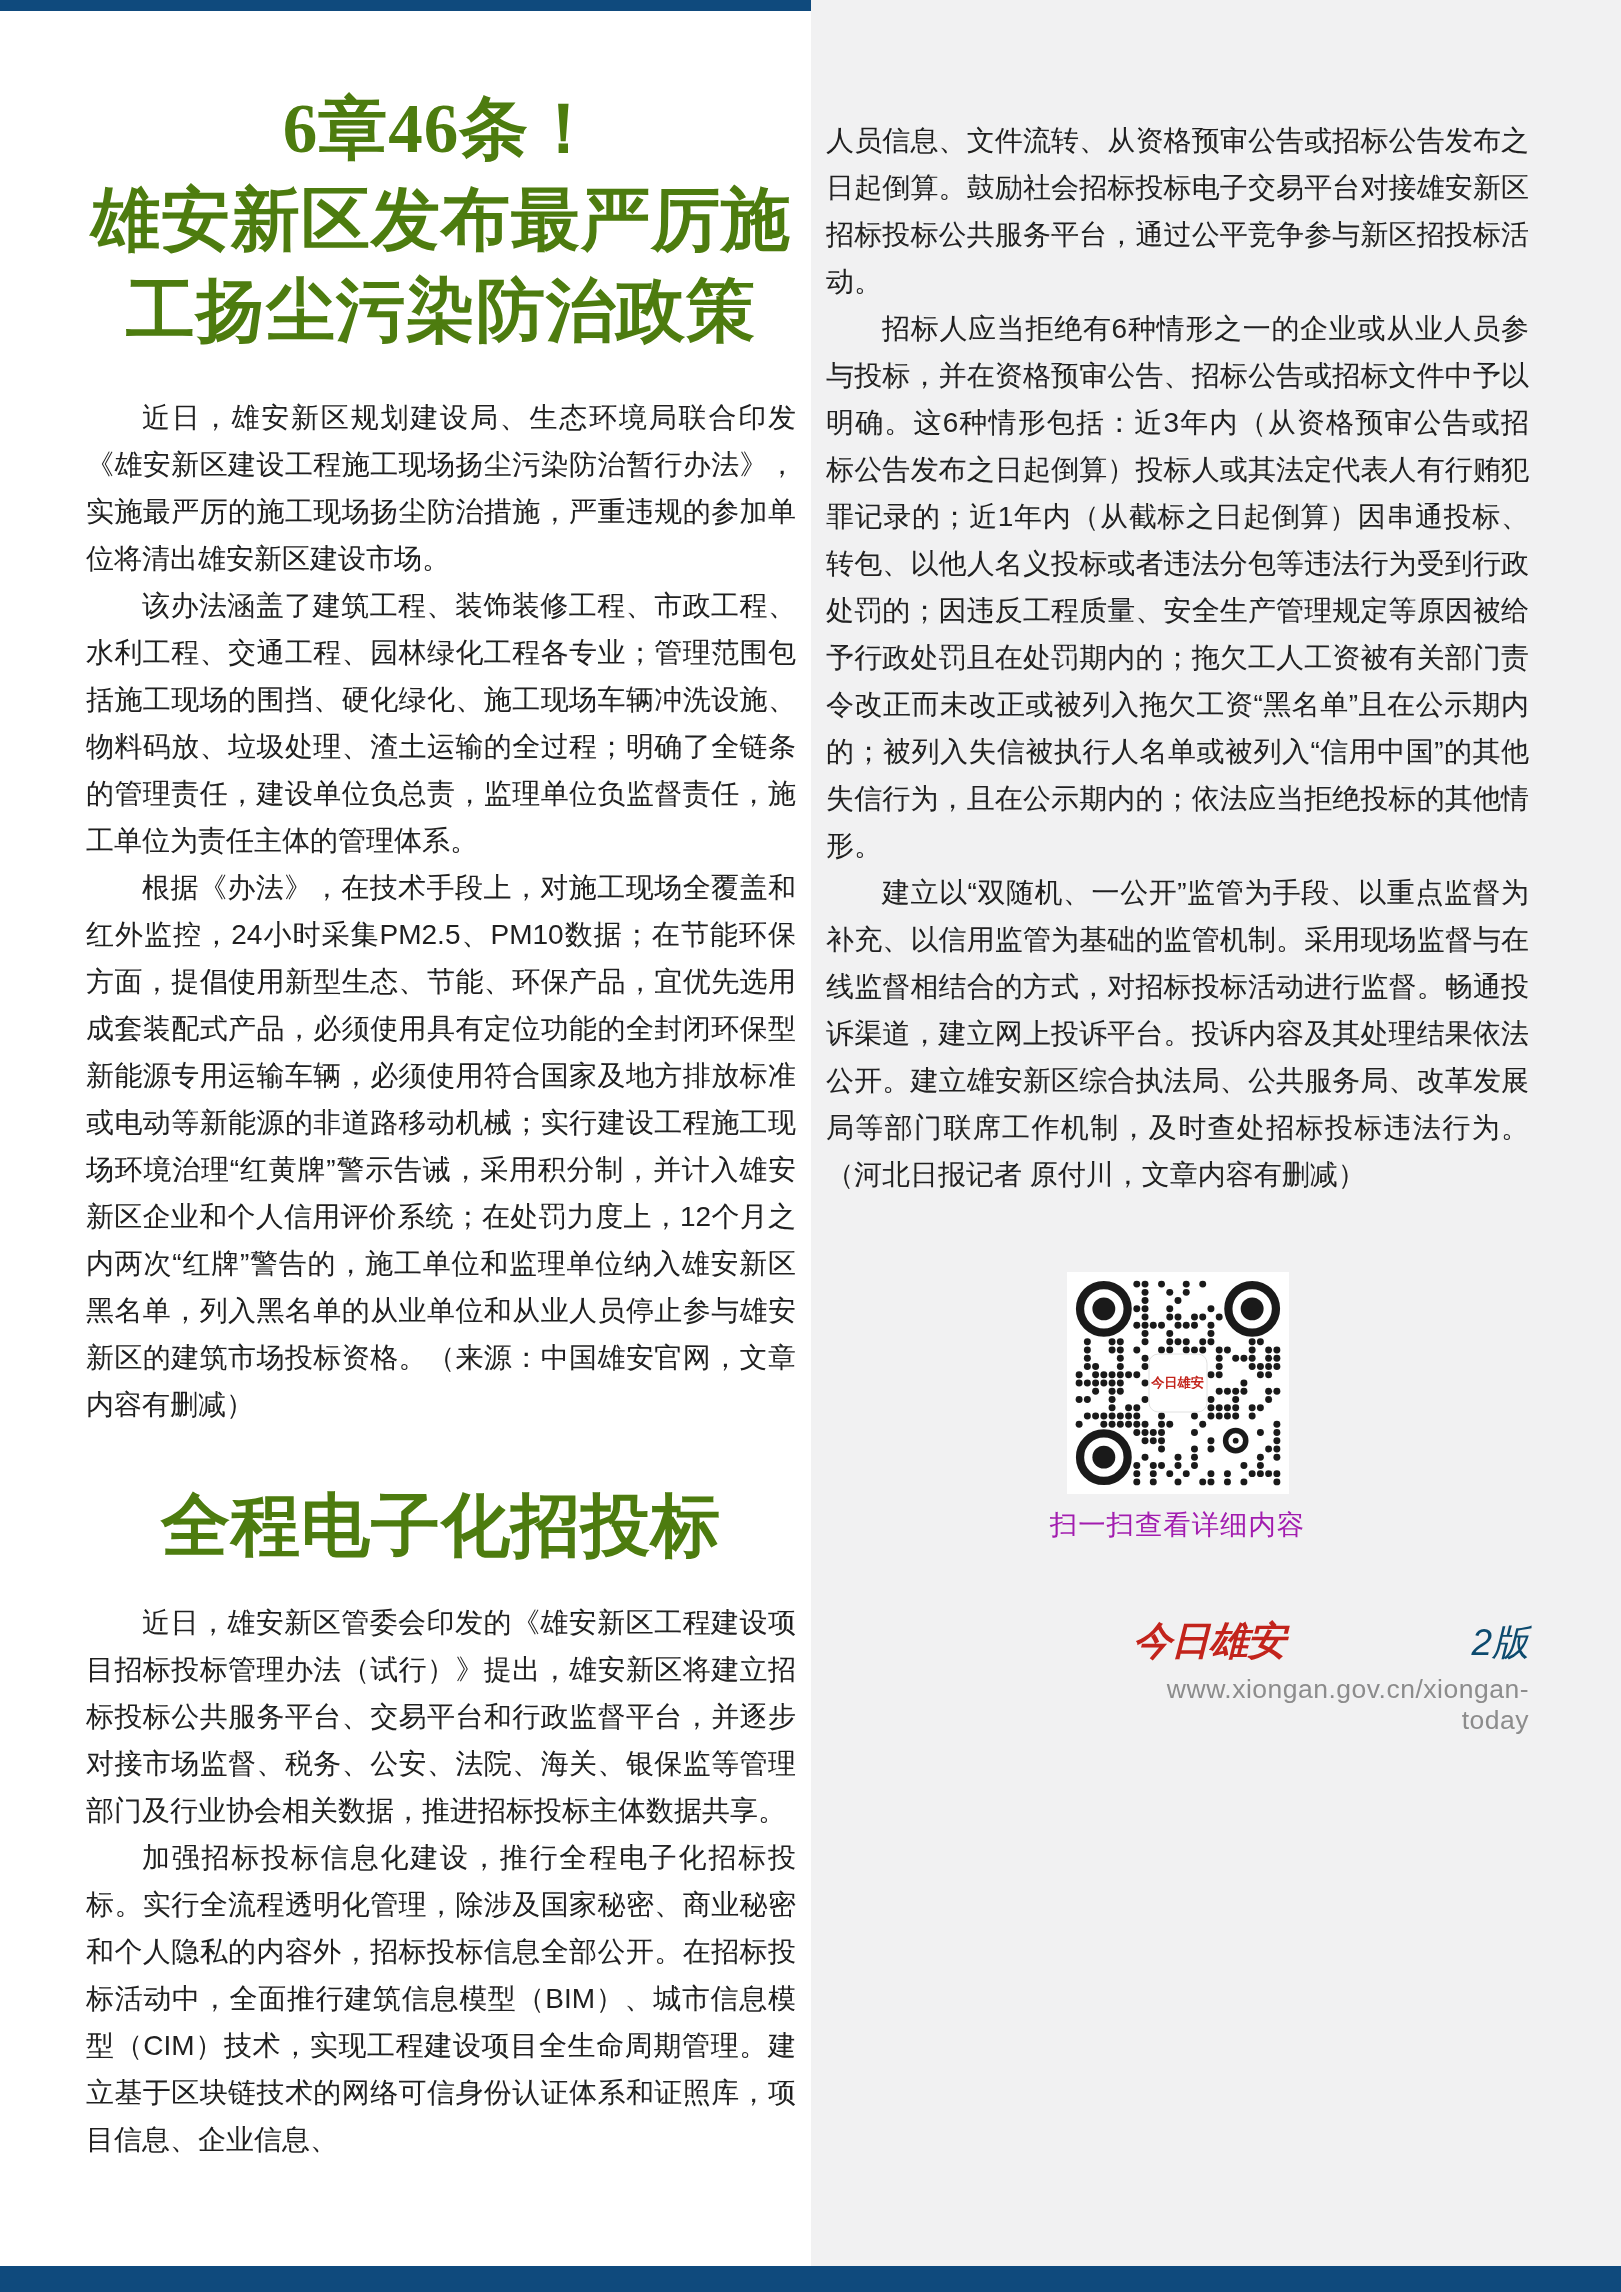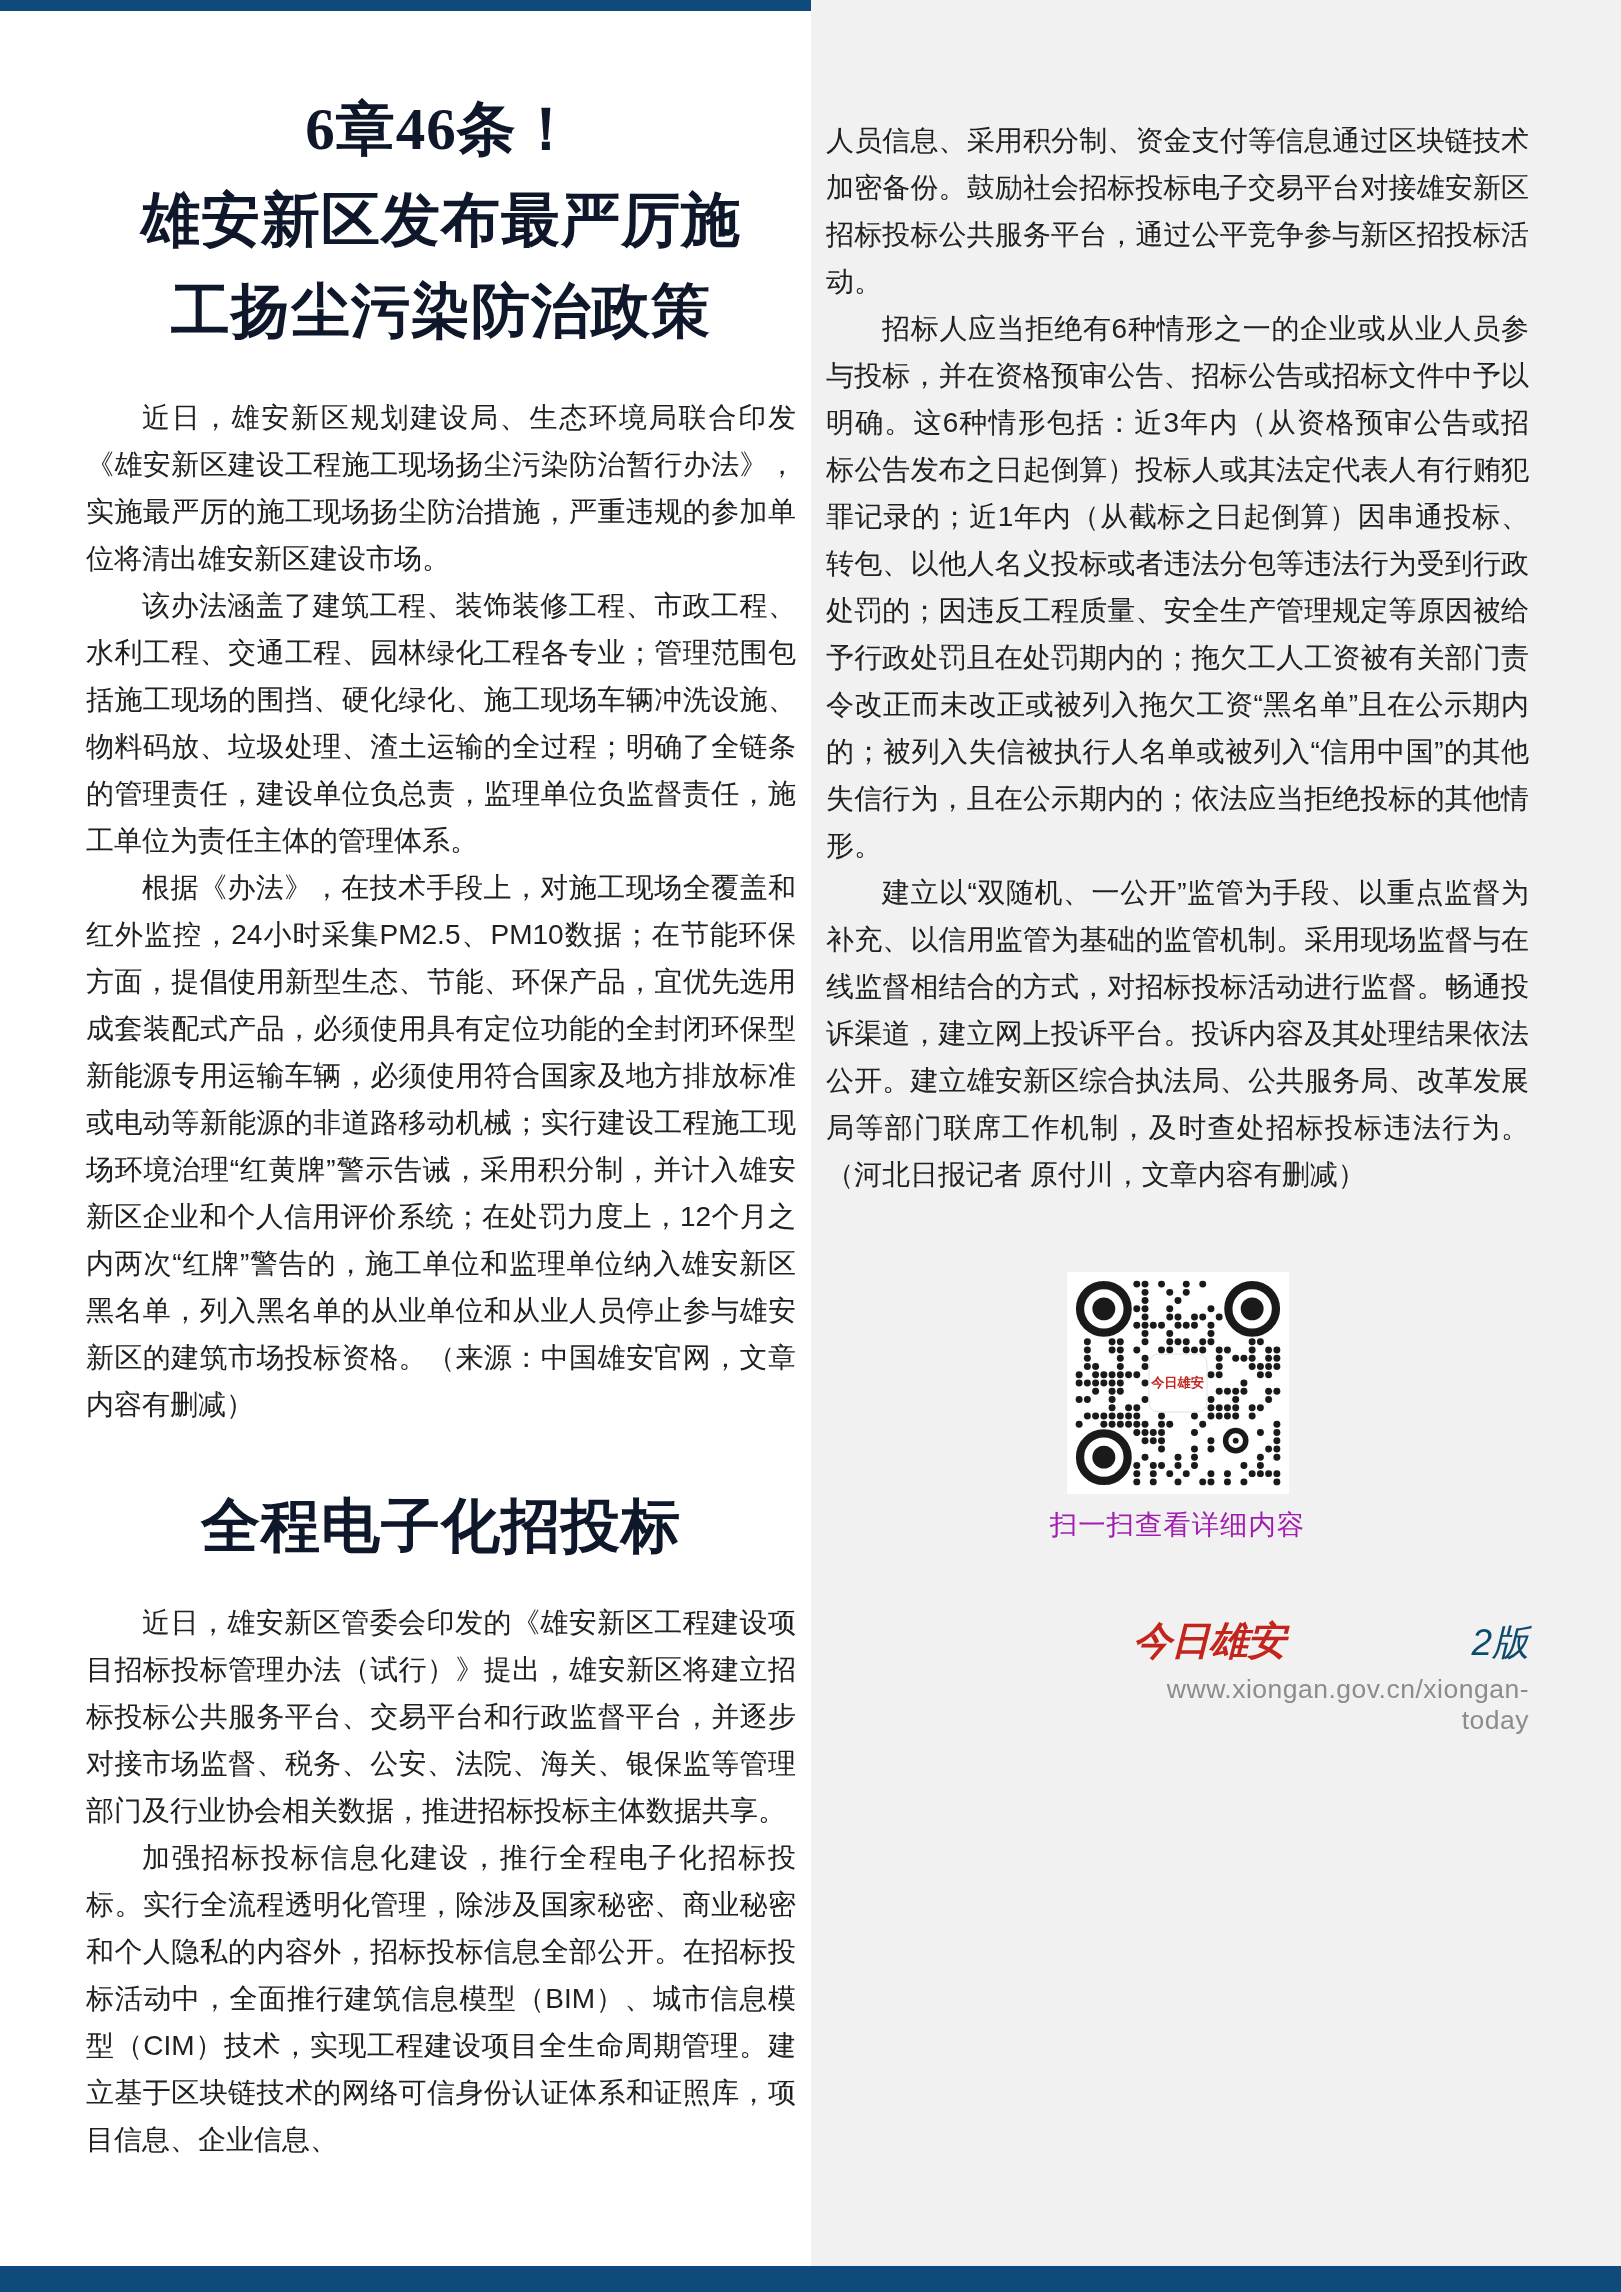--- a/index.html
+++ b/index.html
@@ -6,22 +6,22 @@
   body{width:1621px;height:2293px;background:#ffffff;font-family:"Liberation Sans","DejaVu Sans",sans-serif;}
   .page{position:relative;width:1621px;height:2293px;background:#ffffff;overflow:hidden;}
 
   .topbar{position:absolute;left:0;top:0;width:1621px;height:10.8px;background:var(--accent-navy,#0f4a7d);}
   .bottombar{position:absolute;left:0;bottom:0;width:1621px;height:27.4px;background:var(--accent-navy,#0f4a7d);}
   .grayband{position:absolute;left:811px;top:0;width:811px;height:2293px;background:var(--panel-gray,#f1f1f2);}
 
   .col-left{position:absolute;left:86px;top:10.8px;width:710px;}
   .col-right{position:absolute;left:826px;top:10.8px;width:703px;}
 
-  .headline{font-family:"Liberation Serif","DejaVu Serif",serif;font-weight:600;color:#0f172a;
-            font-size:59px;line-height:91px;text-align:center;letter-spacing:1px;}
+  .headline{font-family:"Liberation Serif","DejaVu Serif",serif;font-weight:600;color:#4d7c0f;
+            font-size:69px;line-height:91px;text-align:center;letter-spacing:1px;}
   .headline-1{margin:73px 0 37px 0;}
   .headline-2{margin:53px 0 27.4px 0;}
   .headline div{white-space:nowrap;}
 
   .body-text p{margin:0;font-size:28px;line-height:47px;color:#202020;
                text-align:justify;text-justify:inter-ideograph;text-indent:2em;
                font-family:"Liberation Sans","DejaVu Sans",sans-serif;}
   .col-right > .body-text p.no-indent{text-indent:0;}
   .col-right > .body-text{padding-top:106px;}
 
@@ -68,21 +68,21 @@
       <div>全程电子化招投标</div>
     </div>
     <div class="body-text">
       <p>近日，雄安新区管委会印发的《雄安新区工程建设项目招标投标管理办法（试行）》提出，雄安新区将建立招标投标公共服务平台、交易平台和行政监督平台，并逐步对接市场监督、税务、公安、法院、海关、银保监等管理部门及行业协会相关数据，推进招标投标主体数据共享。</p>
       <p>加强招标投标信息化建设，推行全程电子化招标投标。实行全流程透明化管理，除涉及国家秘密、商业秘密和个人隐私的内容外，招标投标信息全部公开。在招标投标活动中，全面推行建筑信息模型（BIM）、城市信息模型（CIM）技术，实现工程建设项目全生命周期管理。建立基于区块链技术的网络可信身份认证体系和证照库，项目信息、企业信息、</p>
     </div>
   </div>
 
   <div class="col-right">
     <div class="body-text">
-      <p class="no-indent">人员信息、采用积分制、资金支付等信息通过区块链技术加密备份。鼓励社会招标投标电子交易平台对接雄安新区招标投标公共服务平台，通过公平竞争参与新区招投标活动。</p>
+      <p class="no-indent">人员信息、文件流转、从资格预审公告或招标公告发布之日起倒算。鼓励社会招标投标电子交易平台对接雄安新区招标投标公共服务平台，通过公平竞争参与新区招投标活动。</p>
       <p>招标人应当拒绝有6种情形之一的企业或从业人员参与投标，并在资格预审公告、招标公告或招标文件中予以明确。这6种情形包括：近3年内（从资格预审公告或招标公告发布之日起倒算）投标人或其法定代表人有行贿犯罪记录的；近1年内（从截标之日起倒算）因串通投标、转包、以他人名义投标或者违法分包等违法行为受到行政处罚的；因违反工程质量、安全生产管理规定等原因被给予行政处罚且在处罚期内的；拖欠工人工资被有关部门责令改正而未改正或被列入拖欠工资“黑名单”且在公示期内的；被列入失信被执行人名单或被列入“信用中国”的其他失信行为，且在公示期内的；依法应当拒绝投标的其他情形。</p>
       <p>建立以“双随机、一公开”监管为手段、以重点监督为补充、以信用监管为基础的监管机制。采用现场监督与在线监督相结合的方式，对招标投标活动进行监督。畅通投诉渠道，建立网上投诉平台。投诉内容及其处理结果依法公开。建立雄安新区综合执法局、公共服务局、改革发展局等部门联席工作机制，及时查处招标投标违法行为。（河北日报记者 原付川，文章内容有删减）</p>
     </div>
 
     <div class="qr-block">
       <div class="qr-backing">
         <svg id="qr-svg" width="206" height="206" viewBox="0 0 225 225">
             <circle cx="67.5" cy="4.5" r="3.8"></circle>
             <circle cx="76.5" cy="4.5" r="3.8"></circle>
             <circle cx="94.5" cy="4.5" r="3.8"></circle>

